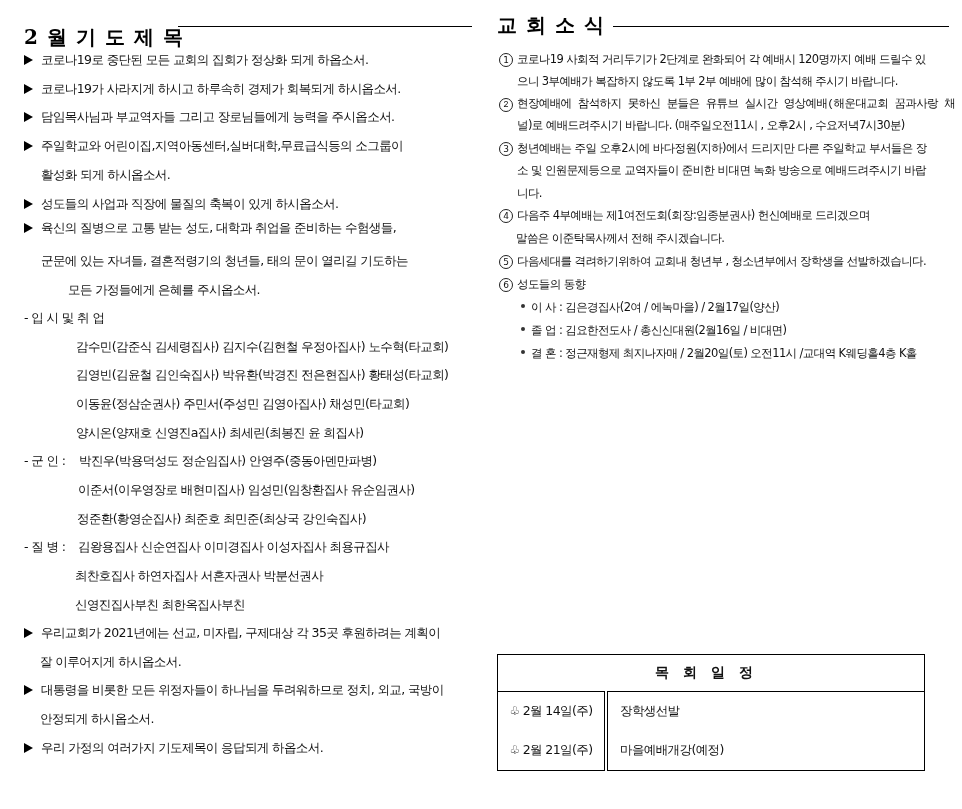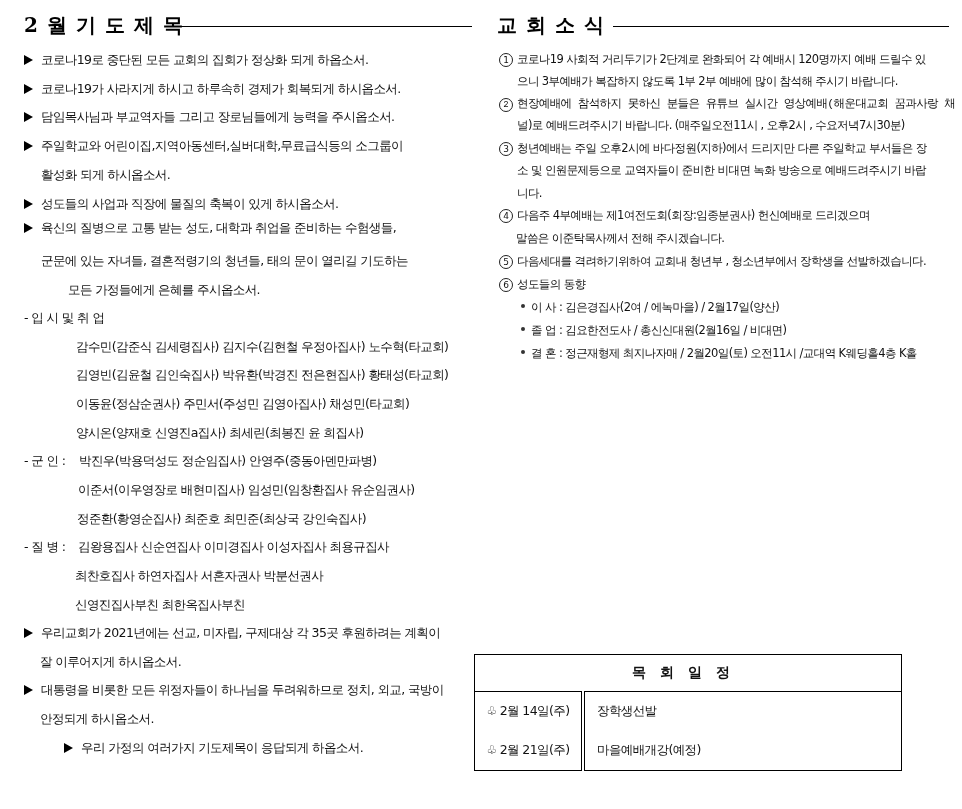--- a/index.html
+++ b/index.html
@@ -18,34 +18,34 @@
   .ts { font-size: 11.5px; letter-spacing: -0.6px; color: #111; }
   .tri { display: inline-block; width: 0; height: 0; border-top: 5px solid transparent;
          border-bottom: 5px solid transparent; border-left: 9px solid #000;
          margin-right: 8px; vertical-align: -1px; }
   .circ { display: inline-block; width: 12px; height: 12px; border: 1px solid #222;
           border-radius: 50%; font-size: 9px; line-height: 12px; text-align: center;
           margin-right: 4px; vertical-align: 0px; letter-spacing: 0; }
   .bold { font-weight: normal; }
   .dot { display: inline-block; width: 4px; height: 4px; border-radius: 50%; background: #333;
          margin-right: 6px; vertical-align: 3px; }
-  table.sched { position: absolute; left: 474px; top: 654px; width: 428px; height: 117px;
+  table.sched { position: absolute; left: 497px; top: 654px; width: 428px; height: 117px;
                 border-collapse: collapse; border: 1.5px solid #000; }
   table.sched td { padding: 0; font-size: 12.5px; letter-spacing: -0.6px; }
   .sched-title { height: 27px; text-align: center; border-bottom: 1.5px solid #000;
                  font-family: "DejaVu Serif", serif; font-weight: bold; font-size: 14px !important;
                  letter-spacing: 14px !important; }
   .c-date { width: 106px; text-align: center; border-right: 4px double #000; height: 29px; }
   .c-ev { padding-left: 12px !important; }
   .club { font-size: 12px; margin-right: 3px; }
 </style>
 </head>
 <body>
 
-<div class="abs hdr" style="left:24px; top:12px;">2월기도제목</div>
+<div class="abs hdr" style="left:24px; top:24px;">2월기도제목</div>
 <div class="hline" style="left:178px; top:26px; width:294px;"></div>
 
 <div class="abs t" style="left:24px; top:52px;"><span class="tri"></span><span>코로나19로 중단된 모든 교회의 집회가 정상화 되게 하옵소서.</span></div>
 <div class="abs t" style="left:24px; top:81px;"><span class="tri"></span><span>코로나19가 사라지게 하시고 하루속히 경제가 회복되게 하시옵소서.</span></div>
 <div class="abs t" style="left:24px; top:109px;"><span class="tri"></span><span>담임목사님과 부교역자들 그리고 장로님들에게 능력을 주시옵소서.</span></div>
 <div class="abs t" style="left:24px; top:138px;"><span class="tri"></span><span>주일학교와 어린이집,지역아동센터,실버대학,무료급식등의 소그룹이</span></div>
 <div class="abs t" style="left:41px; top:167px;">활성화 되게 하시옵소서.</div>
 <div class="abs t" style="left:24px; top:196px;"><span class="tri"></span><span>성도들의 사업과 직장에 물질의 축복이 있게 하시옵소서.</span></div>
 <div class="abs t" style="left:24px; top:220px;"><span class="tri"></span><span>육신의 질병으로 고통 받는 성도, 대학과 취업을 준비하는 수험생들,</span></div>
 <div class="abs t" style="left:41px; top:253px;">군문에 있는 자녀들, 결혼적령기의 청년들, 태의 문이 열리길 기도하는</div>
@@ -64,21 +64,21 @@
 
 <div class="abs t" style="left:24px; top:539px;">- 질  병 :</div>
 <div class="abs t" style="left:78px; top:539px;">김왕용집사 신순연집사 이미경집사 이성자집사 최용규집사</div>
 <div class="abs t" style="left:75px; top:568px;">최찬호집사 하연자집사 서혼자권사 박분선권사</div>
 <div class="abs t" style="left:75px; top:597px;">신영진집사부친 최한옥집사부친</div>
 
 <div class="abs t" style="left:24px; top:625px;"><span class="tri"></span><span>우리교회가 2021년에는 선교, 미자립, 구제대상 각 35곳 후원하려는 계획이</span></div>
 <div class="abs t" style="left:40px; top:654px;">잘 이루어지게 하시옵소서.</div>
 <div class="abs t" style="left:24px; top:682px;"><span class="tri"></span><span>대통령을 비롯한 모든 위정자들이 하나님을 두려워하므로 정치, 외교, 국방이</span></div>
 <div class="abs t" style="left:40px; top:711px;">안정되게 하시옵소서.</div>
-<div class="abs t" style="left:24px; top:740px;margin-left:40px;"><span class="tri"></span><span>우리 가정의 여러가지 기도제목이 응답되게 하옵소서.</span></div>
+<div class="abs t" style="left:24px; top:740px;"><span class="tri"></span><span>우리 가정의 여러가지 기도제목이 응답되게 하옵소서.</span></div>
 
 <div class="abs hdr" style="left:497px; top:12px;">교회소식</div>
 <div class="hline" style="left:613px; top:26px; width:336px;"></div>
 
 <div class="abs ts" style="left:499px; top:52px;"><span class="circ">1</span><span>코로나19 사회적 거리두기가 2단계로 완화되어 각 예배시 120명까지 예배 드릴수 있</span></div>
 <div class="abs ts" style="left:517px; top:74px;">으니 3부예배가 복잡하지 않도록 1부 2부 예배에 많이 참석해 주시기 바랍니다.</div>
 <div class="abs ts" style="left:499px; top:96px;font-family:Liberation Mono, monospace;"><span class="circ">2</span><span>현장예배에 참석하지 못하신 분들은 유튜브 실시간 영상예배(해운대교회 꿈과사랑 채</span></div>
 <div class="abs ts" style="left:517px; top:118px;">널)로 예배드려주시기 바랍니다. (매주일오전11시 , 오후2시 , 수요저녁7시30분)</div>
 <div class="abs ts" style="left:499px; top:141px;"><span class="circ">3</span><span>청년예배는 주일 오후2시에 바다정원(지하)에서 드리지만 다른 주일학교 부서들은 장</span></div>
 <div class="abs ts" style="left:517px; top:163px;">소 및 인원문제등으로 교역자들이 준비한 비대면 녹화 방송으로 예배드려주시기 바랍</div>

